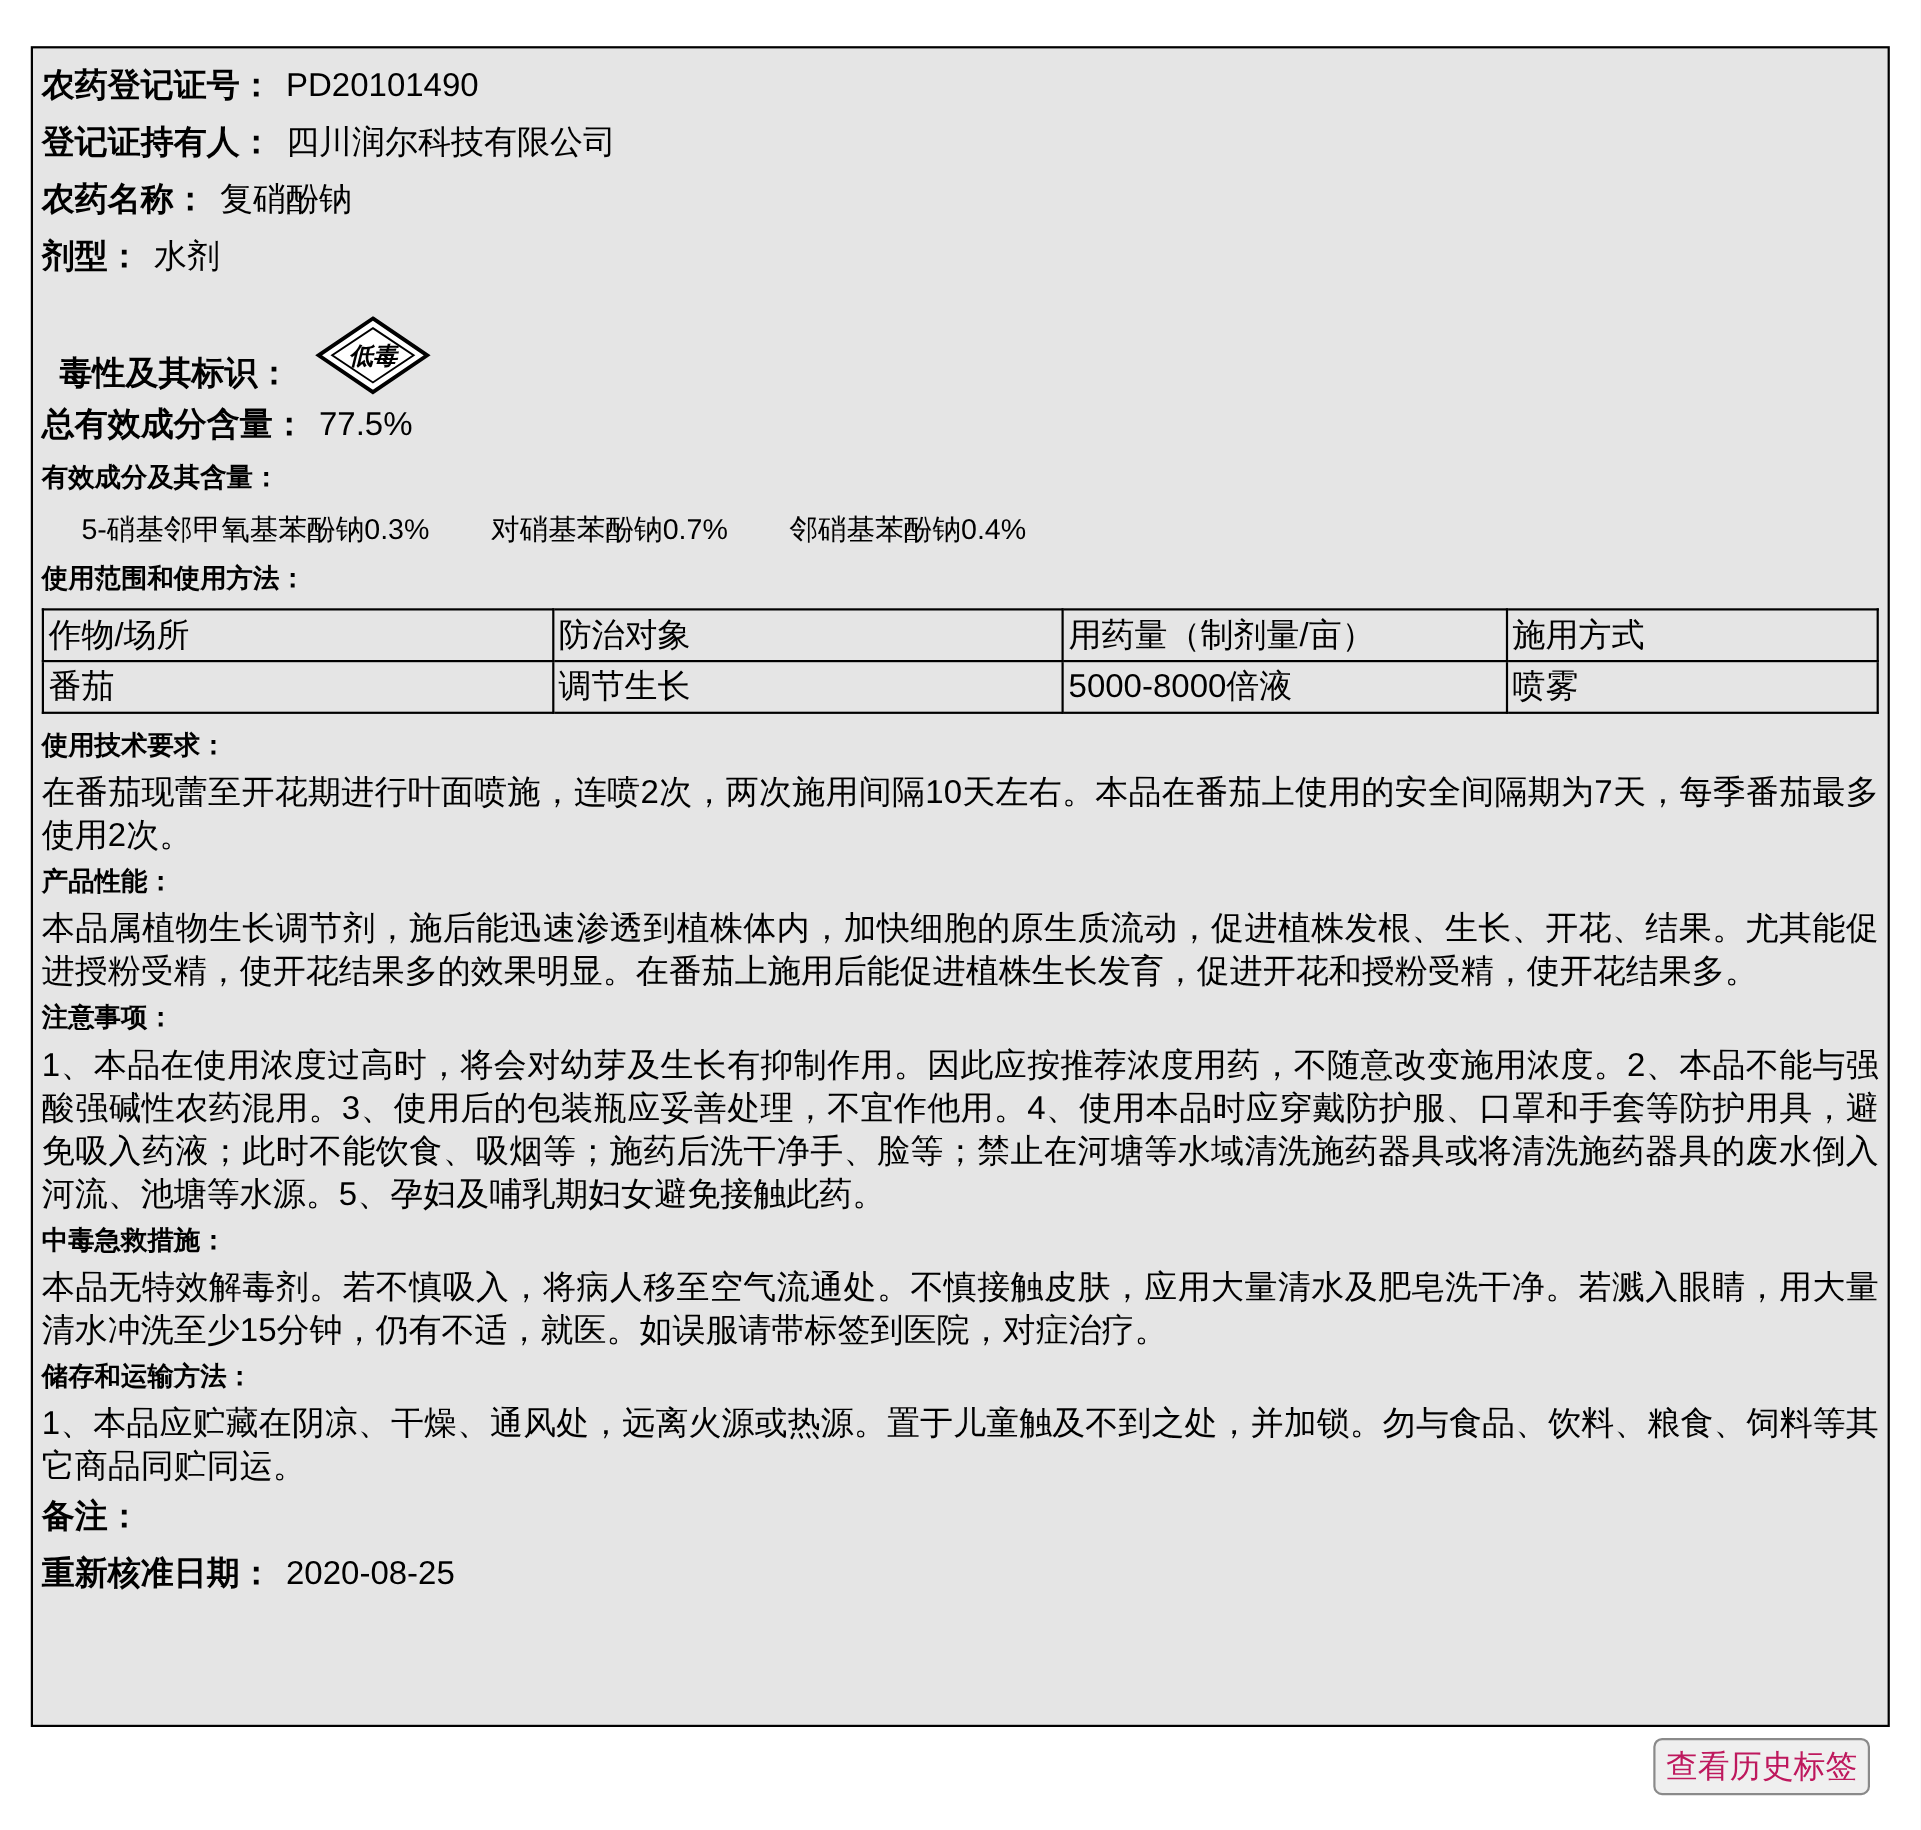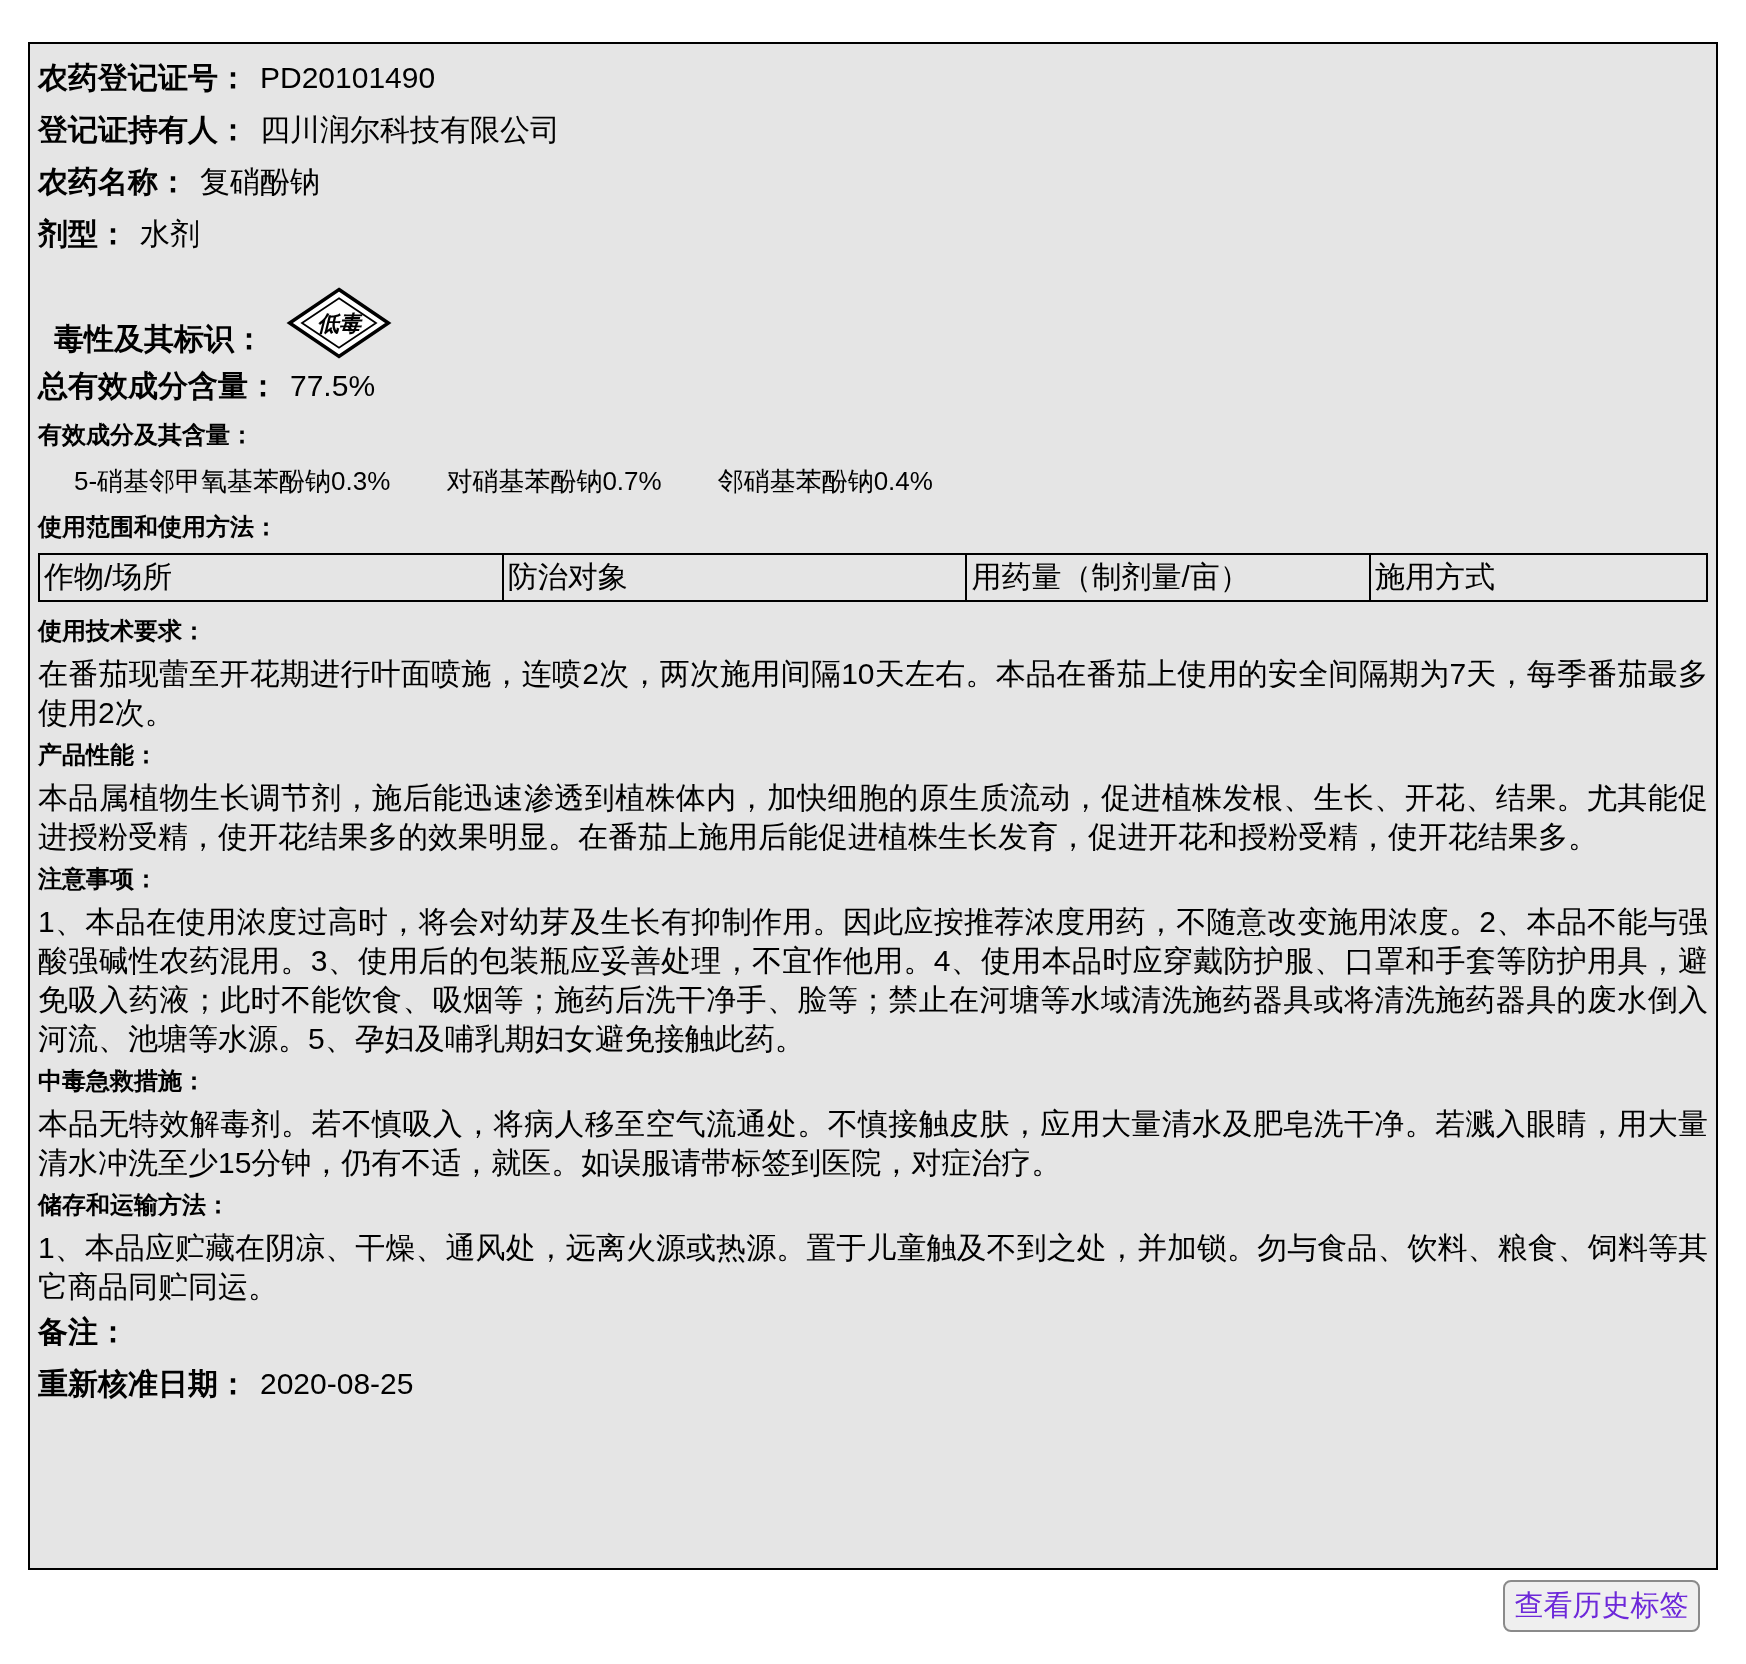--- a/index.html
+++ b/index.html
@@ -44,21 +44,21 @@
     text-align: left; padding: 2px 4px;
     height: 42px; overflow: hidden; white-space: nowrap;
   }
   .history-btn {
     position: absolute;
     left: 1503px; top: 1580px;
     width: 197px; height: 52px;
     background: #efefef;
     border: 2px solid #8a8a8a;
     border-radius: 8px;
-    font-size: 29px; color: #6d28d9;
+    font-size: 29px; color: #be185d;
     font-family: "Liberation Sans", sans-serif;
     cursor: pointer;
     text-align: center;
   }
 </style>
 </head>
 <body>
 
 <div class="doc">
 
@@ -104,20 +104,26 @@
         <col style="width:24.2%">
         <col style="width:20.2%">
     </colgroup>
     <tbody>
       <tr>
         <th>作物/场所</th>
         <th>防治对象</th>
         <th>用药量（制剂量/亩）</th>
         <th>施用方式</th>
       </tr>
+      <tr>
+        <td>番茄</td>
+        <td>调节生长</td>
+        <td>5000-8000倍液</td>
+        <td>喷雾</td>
+      </tr>
     </tbody>
   </table>
 
   <div class="sec-h">使用技术要求：</div>
   <div class="sec-p">在番茄现蕾至开花期进行叶面喷施，连喷2次，两次施用间隔10天左右。本品在番茄上使用的安全间隔期为7天，每季番茄最多使用2次。</div>
 
   <div class="sec-h">产品性能：</div>
   <div class="sec-p">本品属植物生长调节剂，施后能迅速渗透到植株体内，加快细胞的原生质流动，促进植株发根、生长、开花、结果。尤其能促进授粉受精，使开花结果多的效果明显。在番茄上施用后能促进植株生长发育，促进开花和授粉受精，使开花结果多。</div>
 
   <div class="sec-h">注意事项：</div>

